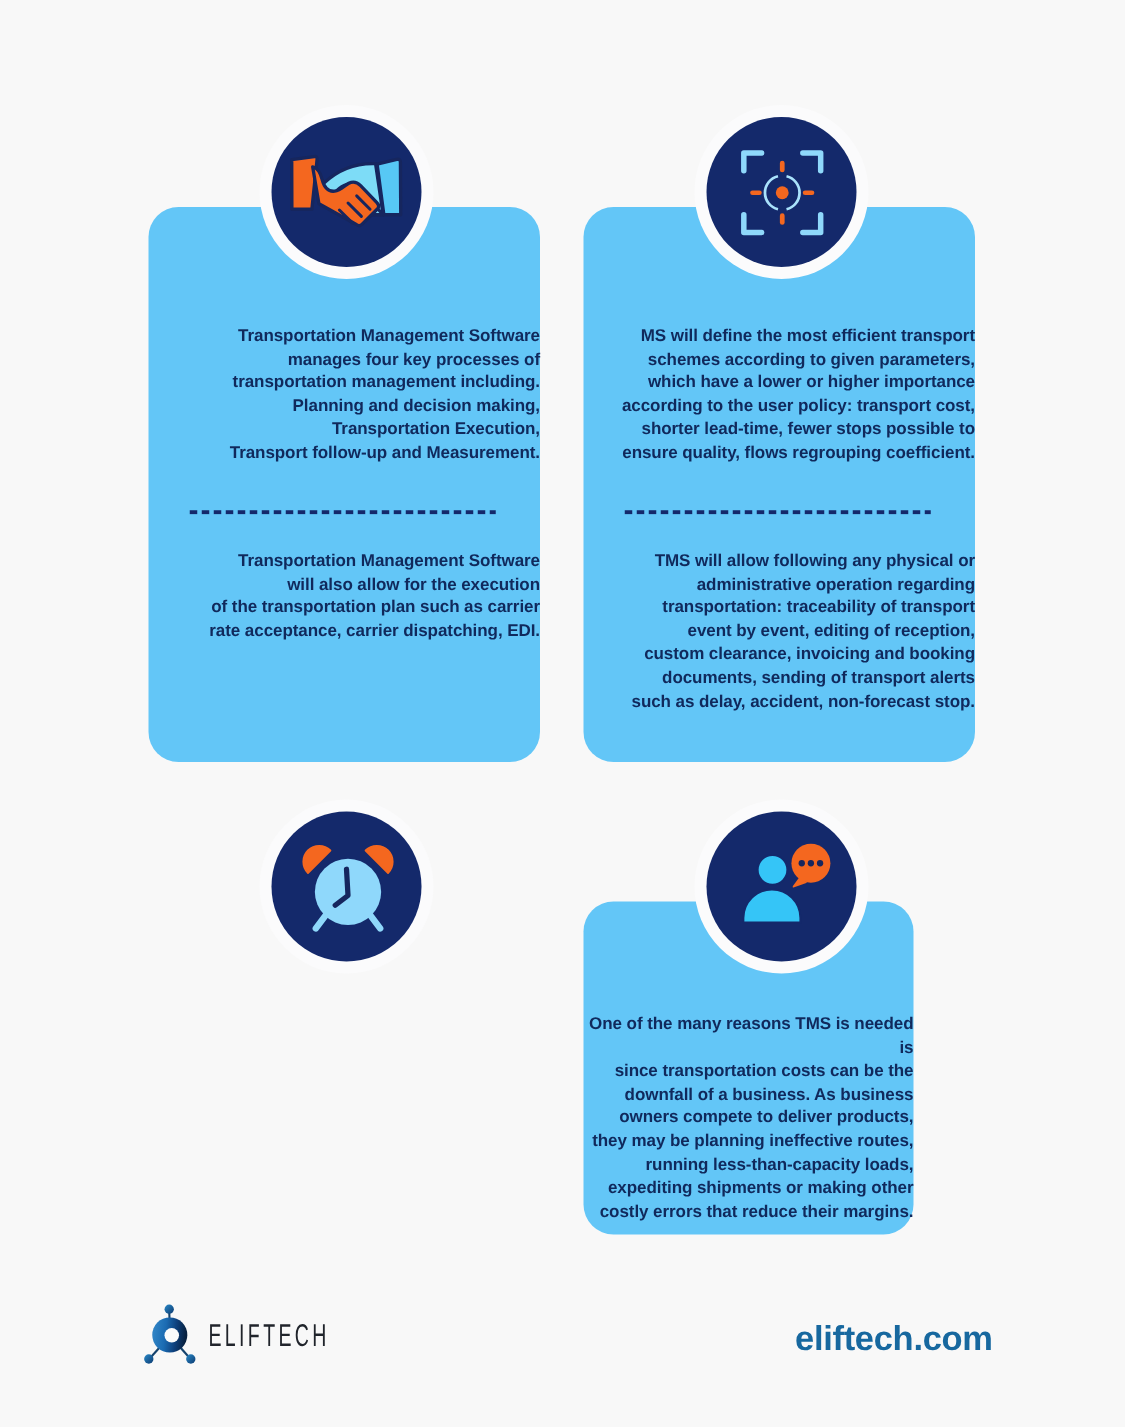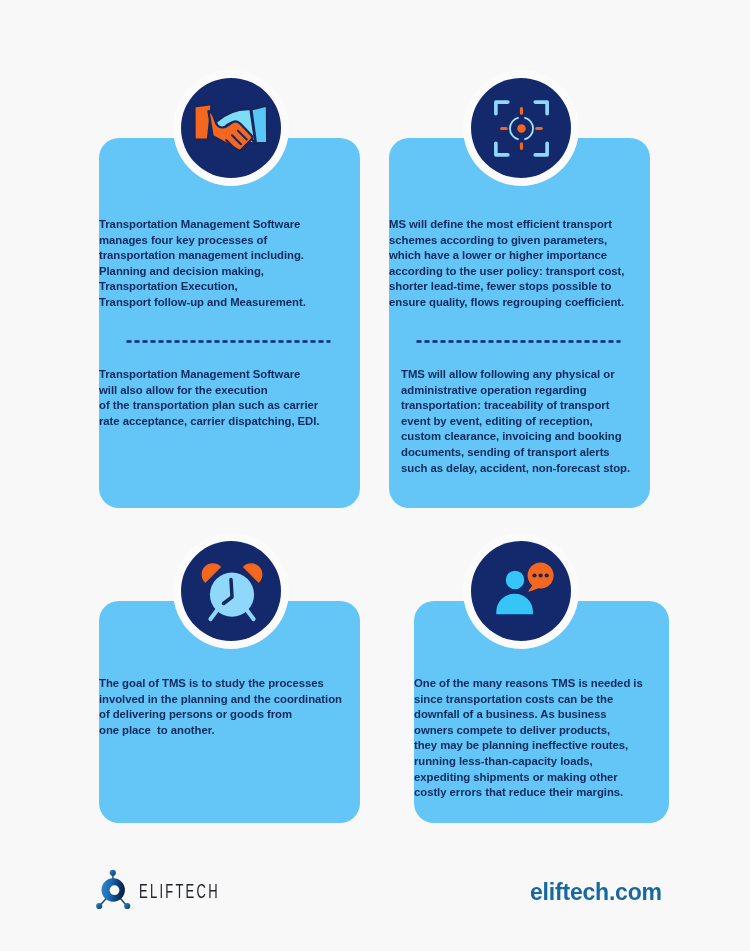--- a/index.html
+++ b/index.html
@@ -25,21 +25,21 @@
     display:flex;align-items:center;justify-content:center;
   }
   .circle{
     width:100px;height:100px;border-radius:50%;
     background:#14296b;
     display:flex;align-items:center;justify-content:center;
   }
   .card-text{
     position:absolute;
     left:0;right:0;
-    text-align:left;
+    text-align:right;
     color:#10295c;
     font-weight:bold;
     font-size:11.35px;
     line-height:15.6px;
     letter-spacing:-0.05px;
     white-space:pre-wrap;
   }
   .divider{
     position:absolute;
     height:3px;
@@ -62,21 +62,21 @@
     font-size:23px;
     font-weight:bold;
     letter-spacing:-0.2px;
     white-space:nowrap;
   }
 
   
   #card1{left:99px;top:138px;width:261px;height:370px;}
   #card2{left:389px;top:138px;width:261px;height:370px;}
   #card3{left:99px;top:601px;width:261px;height:222px;}
-  #card4{left:389px;top:601px;width:255px;height:222px;margin-left:25px;}
+  #card4{left:389px;top:601px;width:220px;height:222px;}
 
   #icon1{left:173px;top:70px;}
   #icon2{left:463px;top:70px;}
   #icon3{left:173px;top:533px;}
   #icon4{left:463px;top:533px;}
 
   #c1p1{top:79px;}
   #c1div{top:202px;left:27px;width:205px;}
   #c1p2{top:229px;}
   #c2p1{top:79px;}
@@ -126,26 +126,20 @@
       </div>
     <div class="card-text" id="c2p2">TMS will allow following any physical or
 administrative operation regarding
 transportation: traceability of transport
 event by event, editing of reception,
 custom clearance, invoicing and booking
 documents, sending of transport alerts
 such as delay, accident, non-forecast stop.</div>
   </div>
 
-  <div class="card" id="card3">
-    <div class="card-text" id="c3p1">The goal of TMS is to study the processes
-involved in the planning and the coordination
-of delivering persons or goods from
-one place  to another.</div>
-  </div>
 
   <div class="card" id="card4">
     <div class="card-text" id="c4p1">One of the many reasons TMS is needed is
 since transportation costs can be the
 downfall of a business. As business
 owners compete to deliver products,
 they may be planning ineffective routes,
 running less-than-capacity loads,
 expediting shipments or making other
 costly errors that reduce their margins.</div>

